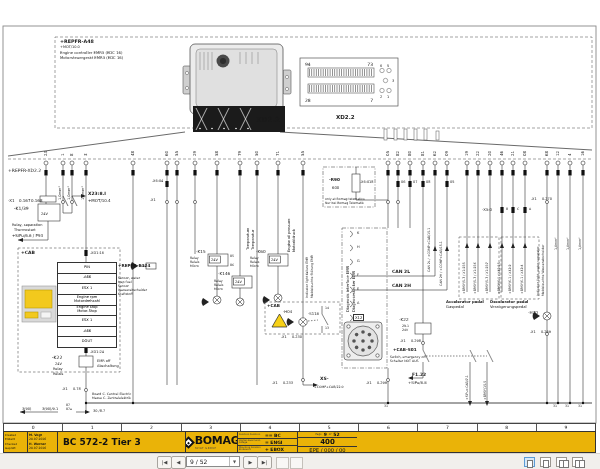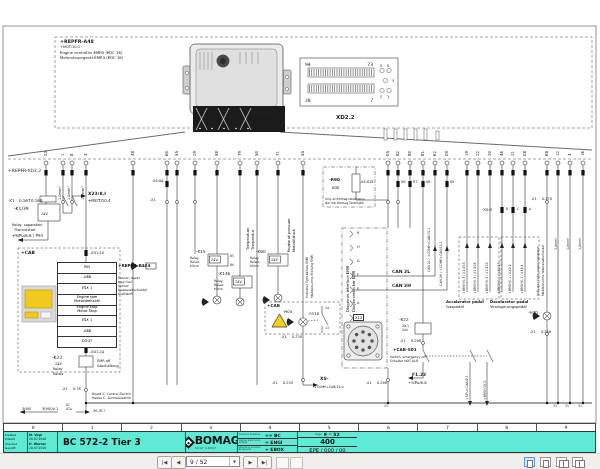--- a/index.html
+++ b/index.html
@@ -20,21 +20,21 @@
        align-items:center;justify-content:center;font-size:3.6px;line-height:1.1;}
   #esx .erow:last-child{border-bottom:none;}
   
   #cols{position:absolute;left:3px;top:423px;width:593px;height:8px;display:flex;
         border-top:0.8px solid #444;border-left:0.8px solid #444;border-right:0.8px solid #444;box-sizing:border-box;}
   #cols .cell{flex:1;border-right:0.6px solid #555;font-size:4.5px;display:flex;
         align-items:center;justify-content:center;color:#111;}
   #cols .cell:last-child{border-right:none;}
   
   #tblock{position:absolute;left:3px;top:431px;width:593px;height:22px;box-sizing:border-box;
-        border:0.8px solid #333;display:flex;background:#5eead4;font-size:4px;color:#111;}
+        border:0.8px solid #333;display:flex;background:#eab308;font-size:4px;color:#111;}
   .tb{border-right:0.6px solid #333;box-sizing:border-box;overflow:hidden;}
   .tb:last-child{border-right:none;}
   .tb-labels{width:24px;display:flex;flex-direction:column;justify-content:space-around;padding:1px;}
   .tb-labels div{font-size:2.8px;line-height:1.1;}
   .tb-names{width:30px;display:flex;flex-direction:column;justify-content:space-around;padding:1px;}
   .tb-names div{font-size:3px;line-height:1.05;}
   .tb-type{width:128px;display:flex;align-items:center;padding-left:5px;font-size:9px;font-weight:bold;}
   .tb-logo{width:52px;display:flex;align-items:center;justify-content:center;gap:2px;}
   .logo-diamond{width:9px;height:9px;background:#111;transform:rotate(45deg);position:relative;flex:none;}
   .logo-diamond:after{content:"";position:absolute;left:2px;top:2px;right:2px;bottom:2px;background:#fff;}

